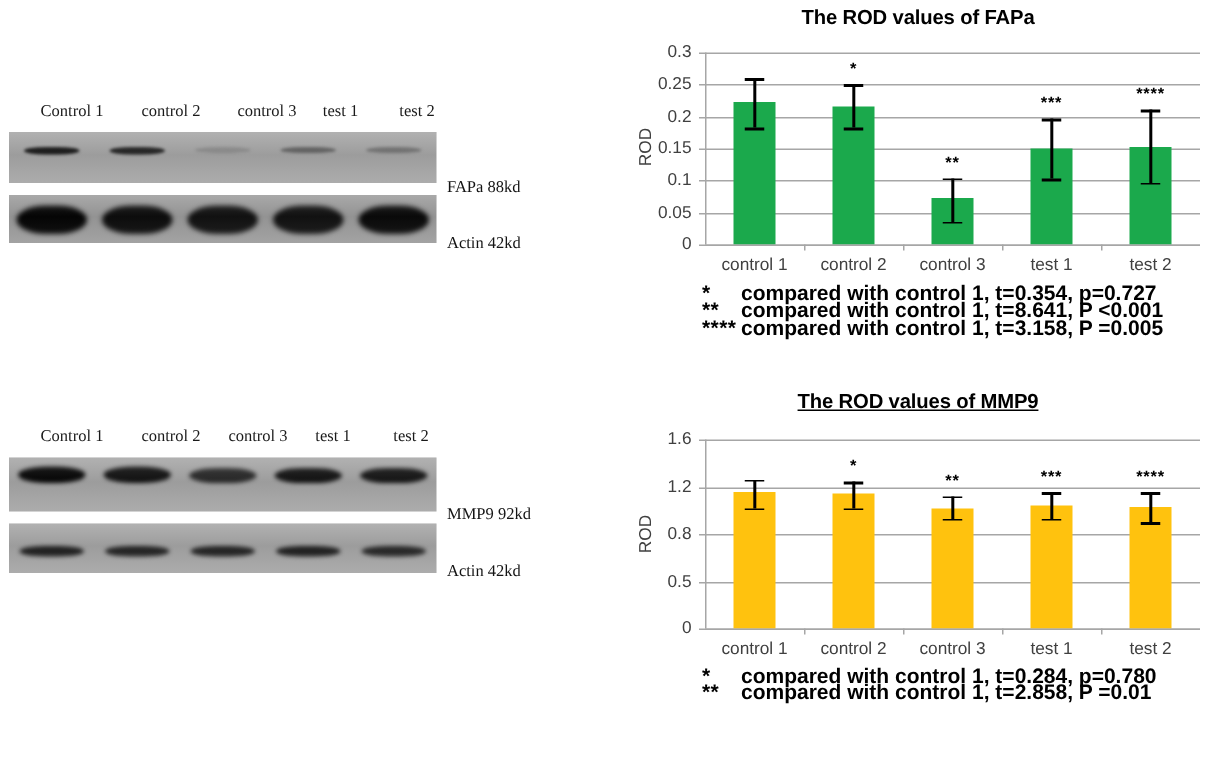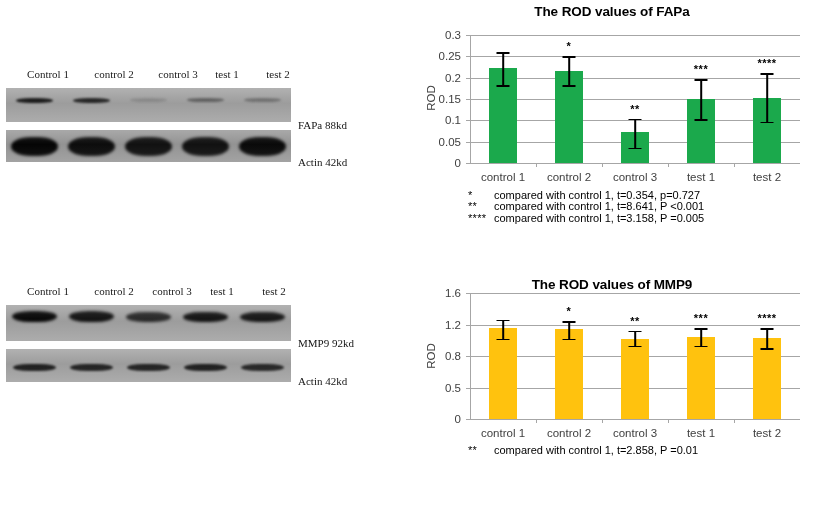--- a/index.html
+++ b/index.html
@@ -163,22 +163,22 @@
     font-size: 11px;
     font-weight: bold;
     color: #000;
     transform: translateX(-50%);
     white-space: nowrap;
     letter-spacing: 0.5px;
   }
 
   .footnotes {
     position: absolute;
-    font-size: 11px;
-    font-weight: normal;
+    font-size: 14px;
+    font-weight: bold;
     color: #000;
     line-height: 11.4px;
   }
   .footnote-row { white-space: nowrap; display: block; }
   .fn-star {
     display: inline-block;
     width: 26px;
     letter-spacing: 0.3px;
   }
 </style>
@@ -305,21 +305,21 @@
     </div>
   <div class="ylabel" id="ylabel-fapa" style="left: 10px; top: 92px; transform: rotate(-90deg);">ROD</div>
   <div class="footnotes" id="footnotes-fapa" style="left:60px; top:190px; width:340px;">
       <span class="footnote-row"><span class="fn-star">*</span><span>compared with control 1, t=0.354, p=0.727</span></span>
       <span class="footnote-row"><span class="fn-star">**</span><span>compared with control 1, t=8.641, P &lt;0.001</span></span>
       <span class="footnote-row"><span class="fn-star">****</span><span>compared with control 1, t=3.158, P =0.005</span></span>
     </div>
 </div>
 
 <div class="chart" style="left:408px; top:255px; width:408px; height:250px;">
-  <div class="chart-title" style="top:22px;">The ROD values of MMP9</div>
+  <div class="chart-title" style="top:5px;text-decoration:underline;">The ROD values of MMP9</div>
   <div class="plot" id="plot-mmp9" style="left:62px; top:38px; width:330px; height:126px;">
       <div class="gridline" style="top: 126px;"></div>
       <div class="tick-mark" style="top: 126px; left: -4px;"></div>
       <div class="ytick-label" style="top: 126px; right: 339px;">0</div>
       <div class="gridline" style="top: 94.5px;"></div>
       <div class="tick-mark" style="top: 94.5px; left: -4px;"></div>
       <div class="ytick-label" style="top: 94.5px; right: 339px;">0.5</div>
       <div class="gridline" style="top: 63px;"></div>
       <div class="tick-mark" style="top: 63px; left: -4px;"></div>
       <div class="ytick-label" style="top: 63px; right: 339px;">0.8</div>
@@ -360,15 +360,16 @@
       <div class="bar" style="left: 283.14px; width: 27.72px; height: 81.1125px; background: rgb(255, 194, 14);"></div>
       <div class="err-line" style="left: 297px; top: 35.4375px; height: 19.6875px;"></div>
       <div class="err-cap" style="left: 297px; top: 35.4375px;"></div>
       <div class="err-cap" style="left: 297px; top: 55.125px;"></div>
       <div class="sig-mark" style="left: 297px; top: 19.4375px;">****</div>
       <div class="xtick-label" style="left: 297px; top: 134px;">test 2</div>
       <div class="axis-x" style="top: 126px;"></div>
     </div>
   <div class="ylabel" id="ylabel-mmp9" style="left: 10px; top: 95px; transform: rotate(-90deg);">ROD</div>
   <div class="footnotes" id="footnotes-mmp9" style="left:60px; top:190px; width:340px;">
+      <span class="footnote-row"><span class="fn-star">*</span><span>compared with control 1, t=0.284, p=0.780</span></span>
       <span class="footnote-row"><span class="fn-star">**</span><span>compared with control 1, t=2.858, P =0.01</span></span>
     </div>
 </div>
 
 </body></html>

